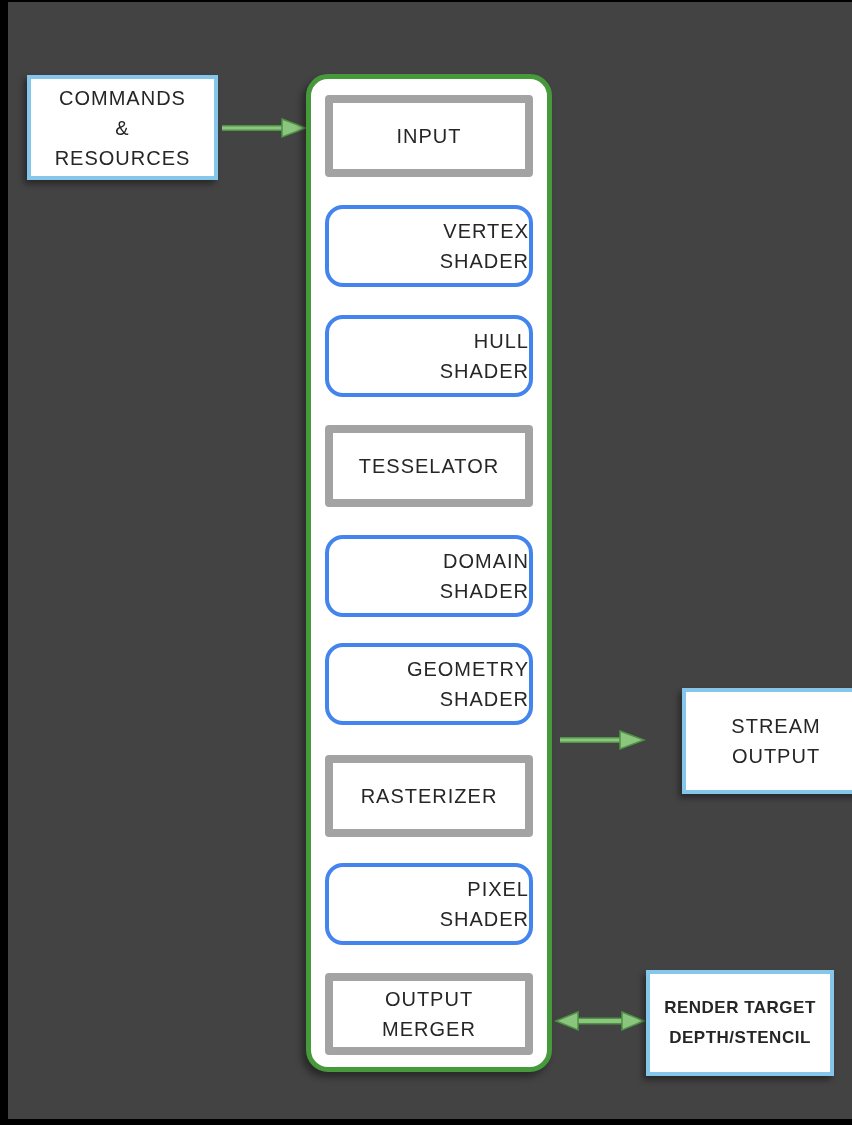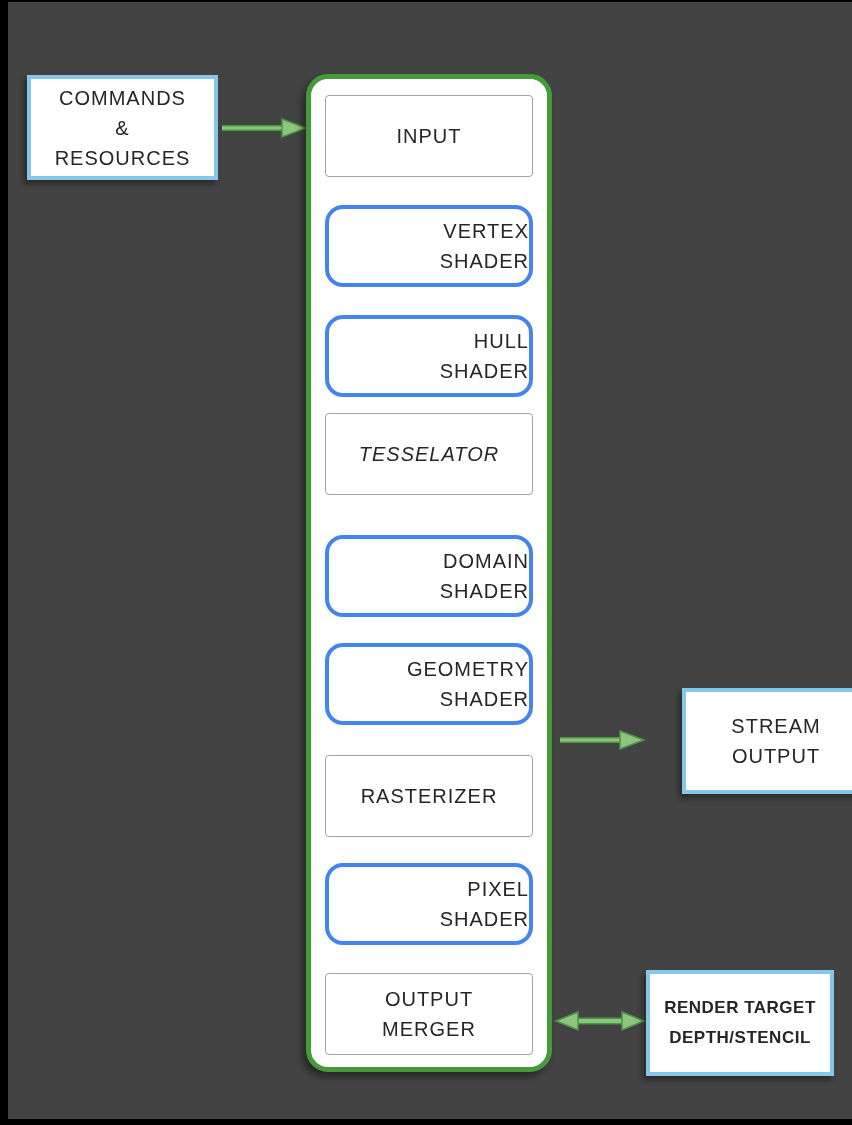--- a/index.html
+++ b/index.html
@@ -68,25 +68,25 @@
     align-items: center;
     text-align: center;
     color: #262626;
     font-size: 20px;
     line-height: 30px;
     letter-spacing: 1px;
     box-sizing: border-box;
   }
   .stage span { display: block; }
   .stage.shader { border: 4px solid #4384EE; border-radius: 18px; align-items: flex-end; }
-  .stage.fixed  { border: 1px solid #a3a3a3; border-radius: 4px; }
+  .stage.fixed  { border: 8px solid #a3a3a3; border-radius: 4px; }
   .pos-0 { top: 16px; }
   .pos-1 { top: 126px; }
   .pos-2 { top: 236px; }
-  .pos-3 { top: 334px; font-style: italic; }
+  .pos-3 { top: 346px; }
   .pos-4 { top: 456px; }
   .pos-5 { top: 564px; padding-left: 47px; }
   .pos-6 { top: 676px; }
   .pos-7 { top: 784px; }
   .pos-8 { top: 894px; }
   .arrow { position: absolute; }
   .arrow-1 { left: 218px; top: 116px; }
   .arrow-2 { left: 556px; top: 728px; }
   .arrow-3 { left: 554px; top: 1008px; }
 </style>

